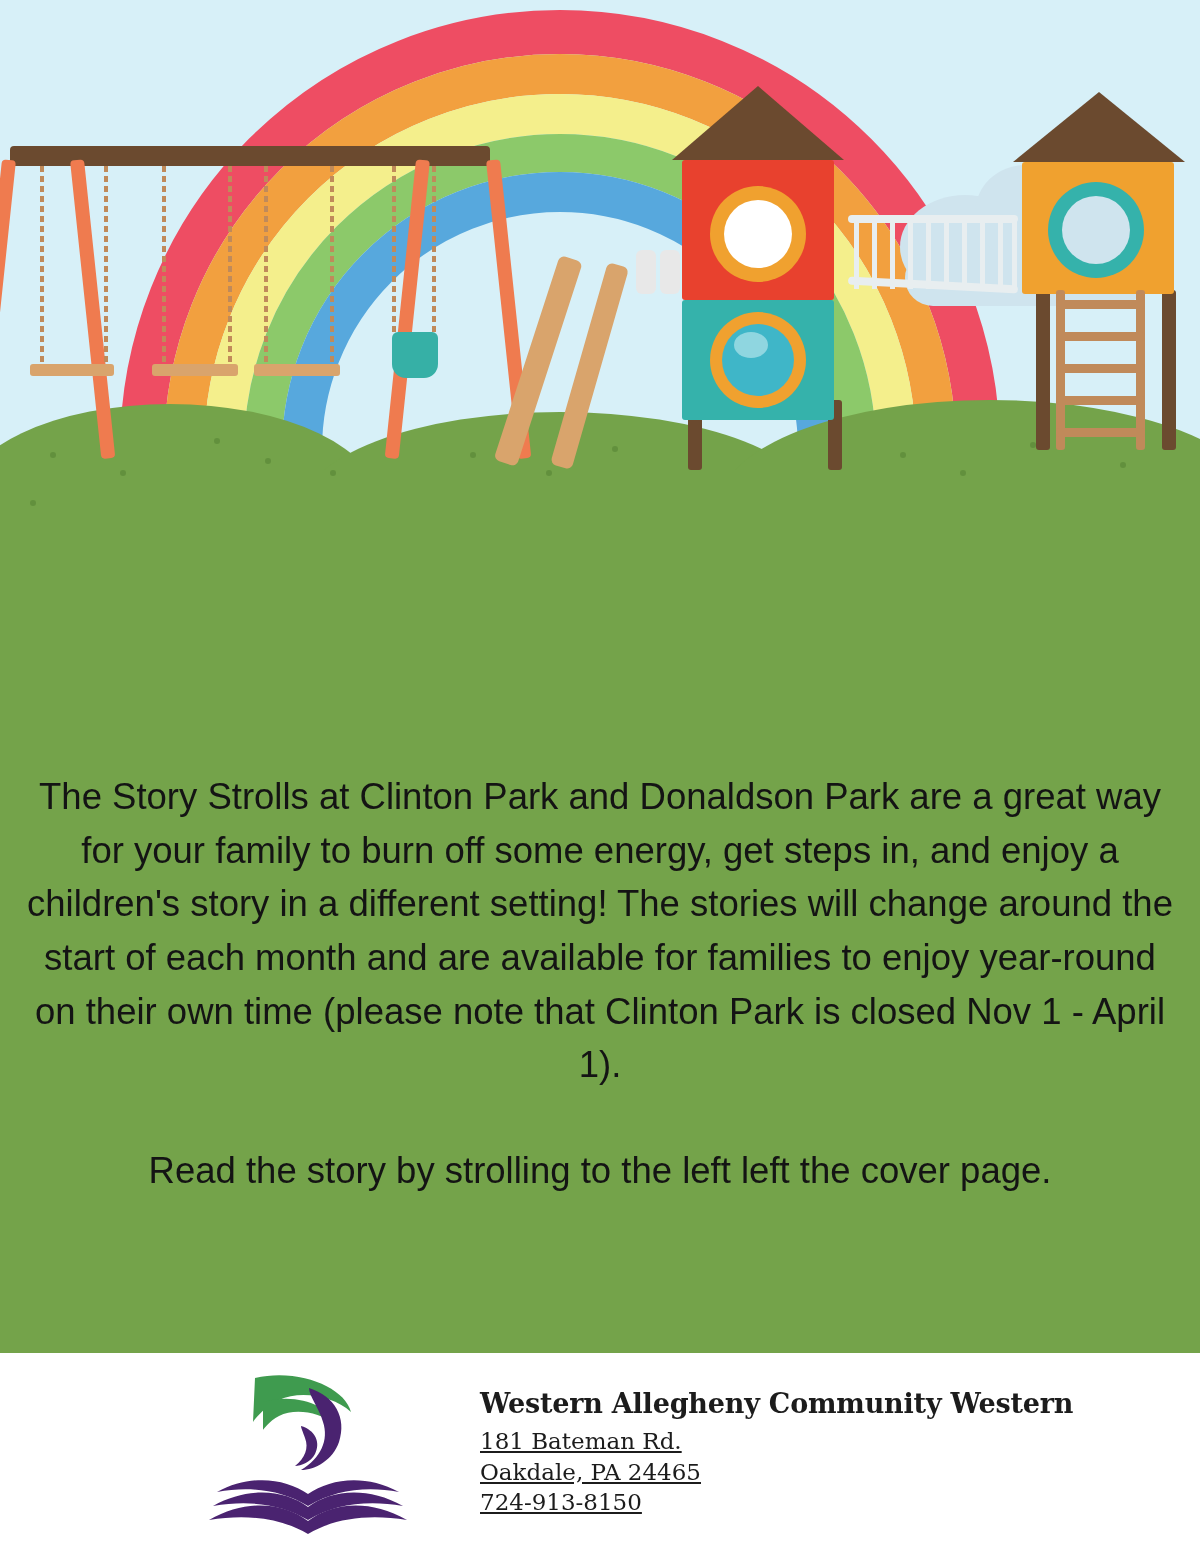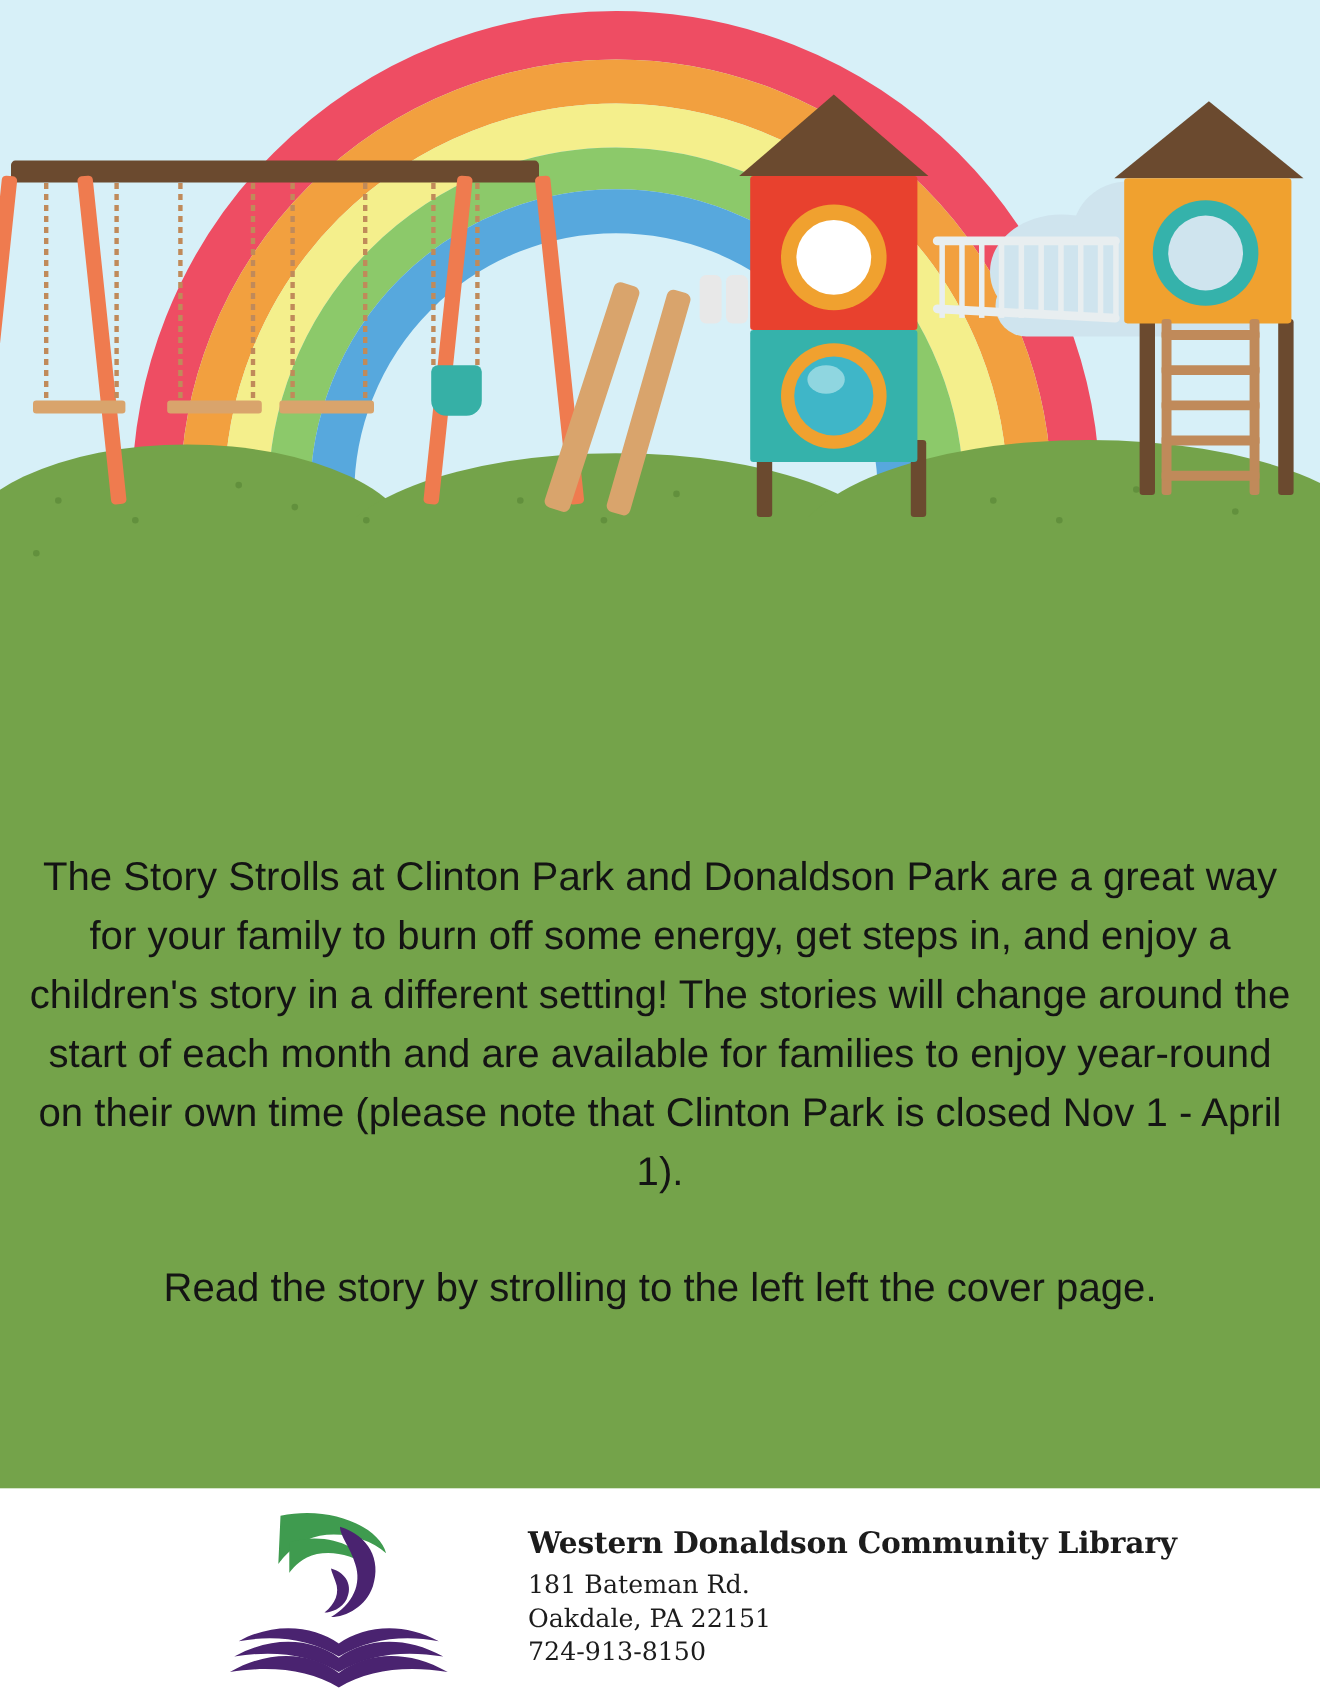--- a/index.html
+++ b/index.html
@@ -152,20 +152,21 @@
     font-family: "DejaVu Serif", serif;
     font-weight: bold;
     font-size: 27px;
     letter-spacing: -0.2px;
     margin-bottom: 7px;
   }
   .addr {
     font-family: "DejaVu Serif", serif;
     font-size: 23px;
     line-height: 1.34;
+    text-decoration: underline;
   }
 </style>
 </head>
 <body>
 
 <div class="poster">
 
   <div class="sky"></div>
 
   <div class="rainbow">
@@ -297,20 +298,20 @@
 
         <path d="M104 22 C130 30 142 52 134 76 C128 94 110 104 96 104 C116 92 124 74 118 56 C114 42 104 30 104 22 Z" fill="#4a2370"></path>
         <path d="M96 60 C110 64 116 76 110 88 C106 96 96 100 90 100 C100 92 104 82 100 72 C98 66 96 62 96 60 Z" fill="#4a2370"></path>
 
         <path d="M12 126 C45 108 80 112 103 128 C126 112 161 108 194 126 C161 120 130 124 103 140 C76 124 45 120 12 126 Z" fill="#4a2370"></path>
         <path d="M8 140 C44 120 80 124 103 141 C126 124 162 120 198 140 C162 134 130 138 103 154 C76 138 44 134 8 140 Z" fill="#4a2370"></path>
         <path d="M4 154 C42 132 80 137 103 155 C126 137 164 132 202 154 C164 148 130 152 103 168 C76 152 42 148 4 154 Z" fill="#4a2370"></path>
       </svg>
     </div>
     <div class="footer-text">
-      <div class="org-name">Western Donaldson Community Library</div>
+      <div class="org-name">Western Allegheny Community Western</div>
       <div class="addr">181 Bateman Rd.</div>
-      <div class="addr">Oakdale, PA 22151</div>
+      <div class="addr">Oakdale, PA 24465</div>
       <div class="addr">724-913-8150</div>
     </div>
   </div>
 
 </div>
 
 </body></html>

